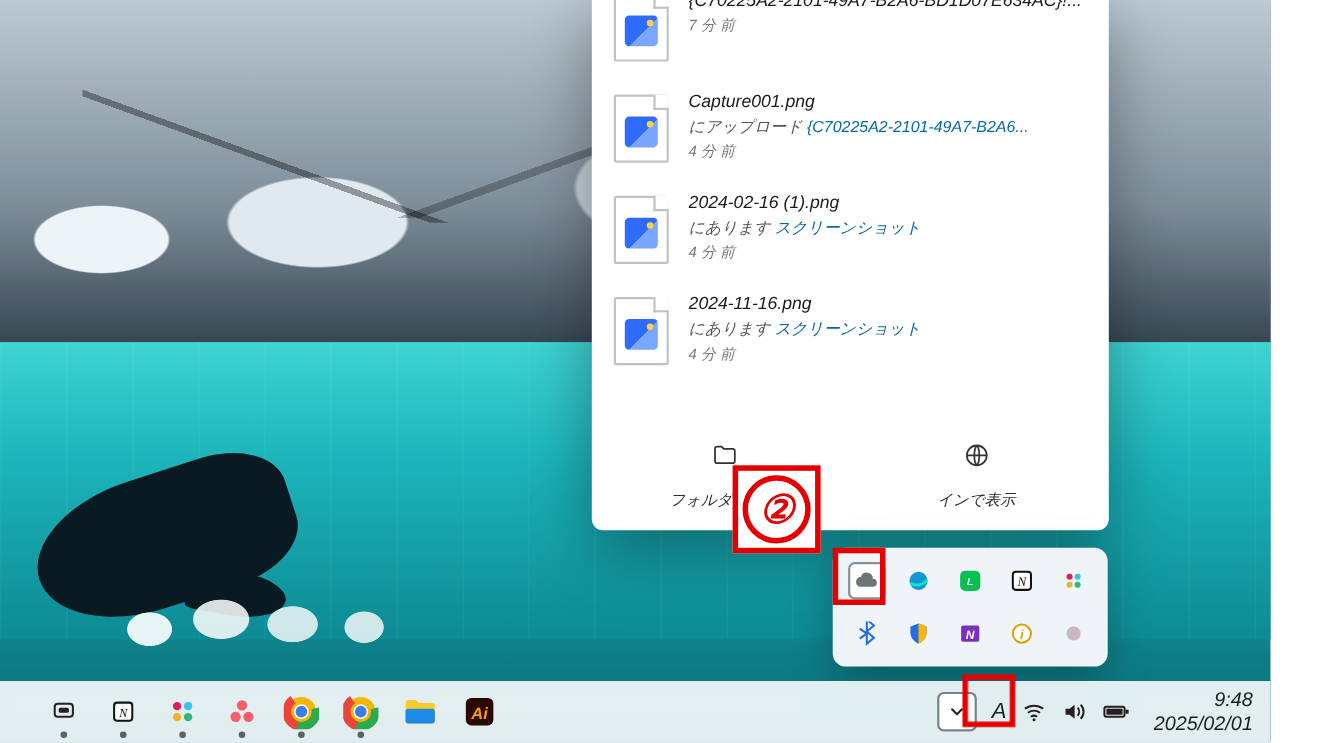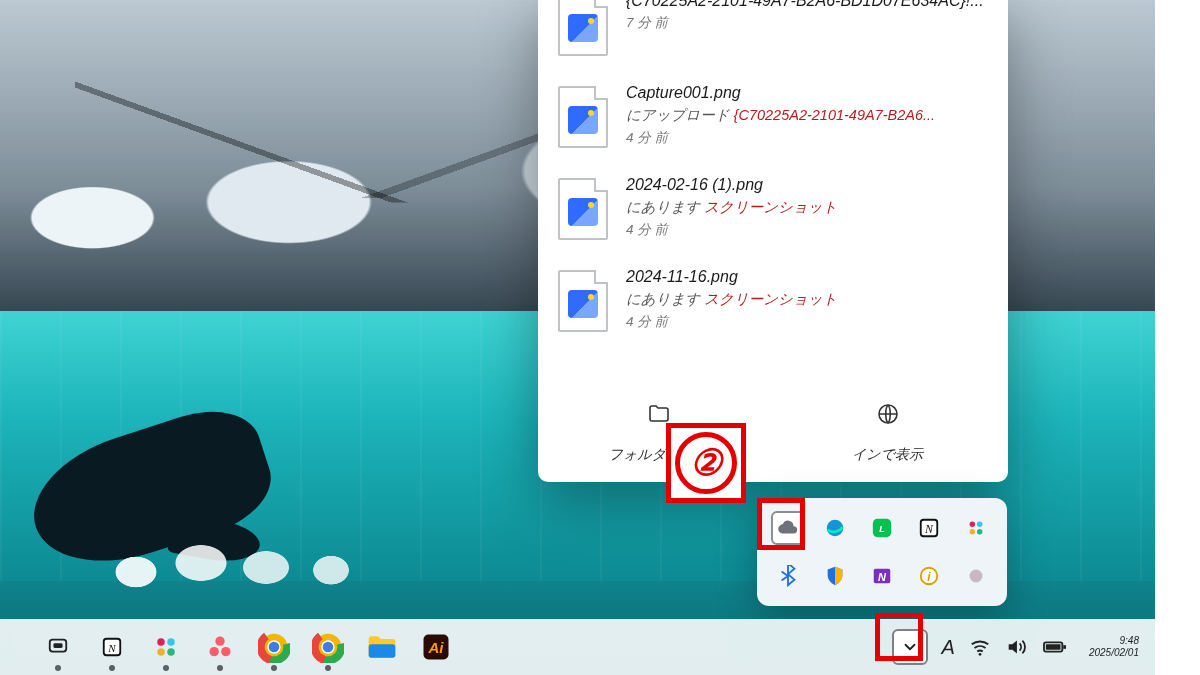--- a/index.html
+++ b/index.html
@@ -59,21 +59,21 @@
   .file-item{ display:flex; align-items:flex-start; gap:18px; padding:14px 6px; }
   .thumb{ width:50px; height:62px; border:2px solid #bfc3c7; border-radius:2px; background:#fff; position:relative; flex:none; margin-top:2px;}
   .thumb .fold{ position:absolute; top:-2px; right:-2px; width:14px; height:14px; background:#fff; border-left:2px solid #bfc3c7; border-bottom:2px solid #bfc3c7;}
   .thumb .pic{ position:absolute; left:8px; top:18px; width:30px; height:28px; border-radius:4px;
     background: linear-gradient(135deg,#2f6bff 0 55%, #7aa6ff 55% 100%);
   }
   .thumb .pic::after{content:"";position:absolute;right:4px;top:4px;width:6px;height:6px;border-radius:50%;background:#ffd23a;}
   .file-meta{ flex:1; min-width:0; }
   .file-name{ font-size:16px; color:#1a1a1a; white-space:nowrap; overflow:hidden; text-overflow:ellipsis; }
   .file-loc{ font-size:14.5px; color:#555; margin-top:4px; white-space:nowrap; overflow:hidden; text-overflow:ellipsis;}
-  .file-loc .link{ color:#b91c1c; }
+  .file-loc .link{ color:#0369a1; }
   .file-time{ font-size:13.5px; color:#777; margin-top:4px; }
   .popup-actions{ display:flex; justify-content:space-around; align-items:flex-end; padding:14px 6px 18px; border-top:1px solid rgba(0,0,0,0); }
   .pa{ display:flex; flex-direction:column; align-items:center; gap:20px; width:33%; color:#2a2a2a; font-size:14px; }
   .pa svg{ width:24px; height:24px; stroke:#333; fill:none; stroke-width:1.6; }
 
   
   .tray-overflow{
     position:absolute; left:757px; top:498px; width:250px; height:108px;
     background:#eef4f7; border-radius:12px; box-shadow:0 12px 40px rgba(0,0,0,.28);
     display:grid; grid-template-columns:repeat(5,1fr); grid-template-rows:repeat(2,1fr);
@@ -86,21 +86,21 @@
   .taskbar{ position:absolute; left:0; bottom:0; width:100%; height:56px;
     background: rgba(244,248,250,.92); backdrop-filter: blur(6px);
     display:flex; align-items:center; padding:0 10px;
   }
   .taskbar .apps{ display:flex; align-items:center; gap:18px; margin-left:30px;}
   .app-ico{ width:36px; height:36px; border-radius:8px; display:flex; align-items:center; justify-content:center; position:relative;}
   .app-ico .dot{position:absolute; bottom:-6px; left:50%; transform:translateX(-50%); width:6px; height:6px; border-radius:50%; background:#5a6066;}
   .taskbar .right{ margin-left:auto; display:flex; align-items:center; gap:14px; }
   .chevbox{ width:36px; height:36px; background:#fff; border:2px solid #7c8187; border-radius:6px; display:flex; align-items:center; justify-content:center;}
   .sys-ico{ width:22px; height:22px; color:#2b2f33; }
-  .clock{ text-align:right; font-size:10px; color:#1a1d20; line-height:1.25; margin-left:6px; margin-right:6px;}
+  .clock{ text-align:right; font-size:18px; color:#1a1d20; line-height:1.25; margin-left:6px; margin-right:6px;}
   .anno1{ left:925px; top:556px; width:72px; height:72px; border:none;}
   .anno1 .num{ left:0; top:0;}
   .anno1-box{ position:absolute; left:875px; top:613px; width:48px; height:48px; border:5px solid #e40000;}
   .anno2-num{ position:absolute; left:666px; top:423px; width:80px; height:80px; border:5px solid #e40000; background:#fff;}
   .anno2-num .n{ position:absolute; inset:0; display:flex; align-items:center; justify-content:center;
     width:62px; height:62px; margin:4px auto; border:5px solid #e40000; border-radius:50%;
     color:#e40000; font-weight:800; font-size:36px; background:#fff;}
   .anno2-box{ position:absolute; left:757px; top:498px; width:48px; height:52px; border:5px solid #e40000;}
 
   

